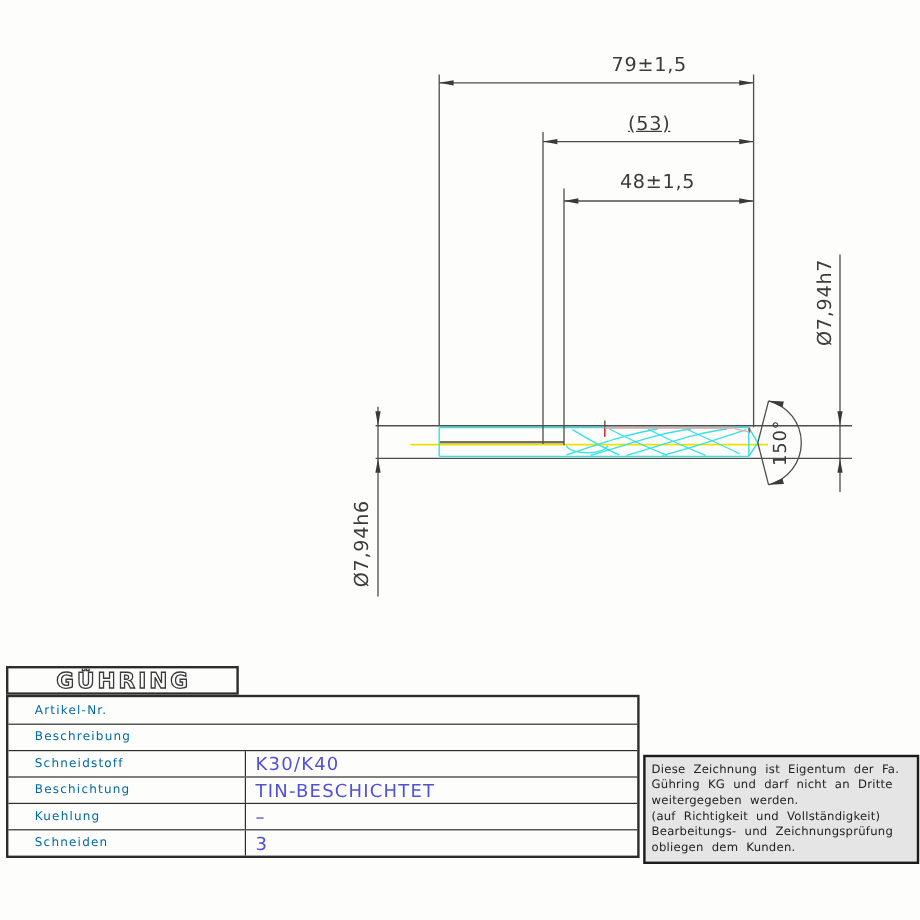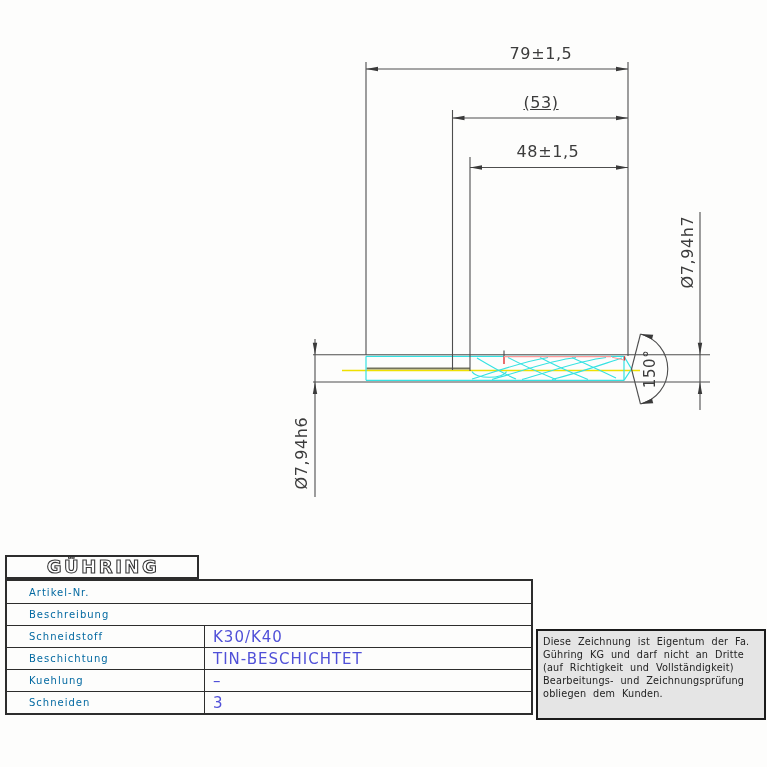--- a/index.html
+++ b/index.html
@@ -148,18 +148,19 @@
     </div>
     <div class="t-row">
       <div class="t-label">Schneiden</div>
       <div class="t-value">3</div>
     </div>
   </div>
 
   <div id="notice-box">
     <div class="notice-line">Diese Zeichnung ist Eigentum der Fa.</div>
     <div class="notice-line">Gühring KG und darf nicht an Dritte</div>
+    <div class="notice-line">weitergegeben werden.</div>
     <div class="notice-line">(auf Richtigkeit und Vollständigkeit)</div>
     <div class="notice-line">Bearbeitungs- und Zeichnungsprüfung</div>
     <div class="notice-line">obliegen dem Kunden.</div>
   </div>
 
 </div>
 
 </body></html>

